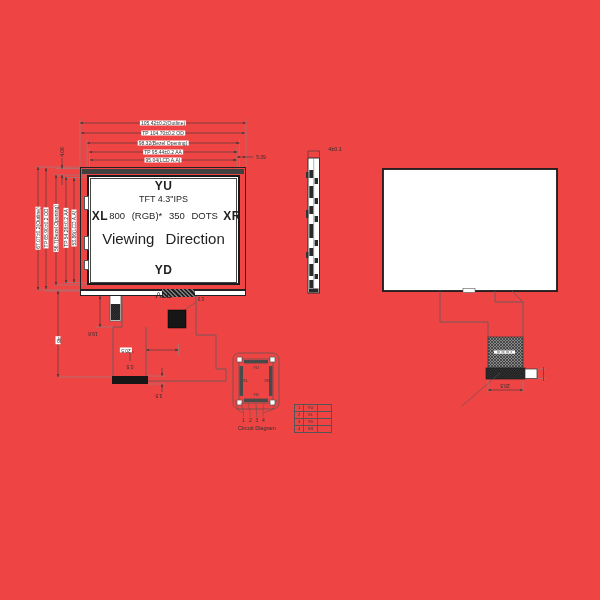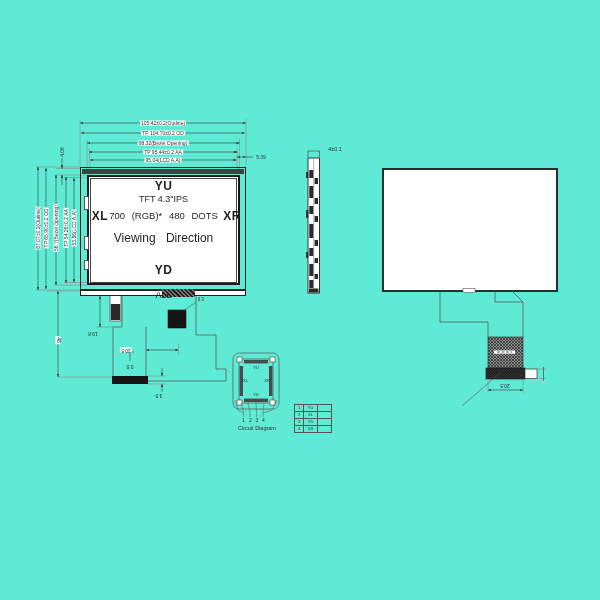--- a/index.html
+++ b/index.html
@@ -1,31 +1,31 @@
 <!DOCTYPE html>
 <html><head>
 <meta charset="utf-8">
 <style>
   html,body{margin:0;padding:0;background:#fff;}
-  .canvas{position:relative;width:600px;height:600px;background:#5eead4;overflow:hidden;
+  .canvas{position:relative;width:600px;height:600px;background:#ef4444;overflow:hidden;
           font-family:"Liberation Sans", sans-serif;color:#2b2b2b;}
   svg.lines{position:absolute;left:0;top:0;width:600px;height:600px;}
   .rect{position:absolute;box-sizing:border-box;}
   .lbl{position:absolute;white-space:nowrap;font-size:5px;line-height:1;color:#2f2f2f;
        background:#fff;padding:0 1px;transform:translate(-50%,-50%);}
   .nobg{background:transparent;}
   .r90{transform:translate(-50%,-50%) rotate(-90deg);}
   .r90cw{transform:translate(-50%,-50%) rotate(90deg);}
   .r180{transform:translate(-50%,-50%) rotate(180deg);}
   .scr{position:absolute;white-space:nowrap;line-height:1;color:#1f1f1f;background:transparent;
        transform:translate(-50%,-50%);}
   .scr.big{font-size:12px;font-weight:700;letter-spacing:.5px;}
   .scr.med{font-size:9.5px;word-spacing:4px;}
   .scr.sm{font-size:9px;}
-  .scr.vw{font-size:12px;word-spacing:7px;}
+  .scr.vw{font-size:15px;word-spacing:7px;}
   .tinylbl{position:absolute;white-space:nowrap;font-size:4px;line-height:1;color:#333;
        transform:translate(-50%,-50%);background:transparent;}
   .cap{font-size:5.5px;}
   table.pintab{position:absolute;left:294px;top:404px;border-collapse:collapse;}
   table.pintab td{border:0.6px solid #555;width:13px;height:6px;padding:0;margin:0;
        font-size:4px;text-align:center;color:#333;line-height:1;}
   table.pintab td.c1{width:8px;}
 </style>
 </head>
 <body>
@@ -186,21 +186,21 @@
   <div class="rect" style="left:89.5px;top:177.5px;width:147px;height:105px;border:0.8px solid #444;"></div>
   <div class="rect" style="left:84px;top:196px;width:5px;height:14px;background:#fff;border:0.5px solid #555;"></div>
   <div class="rect" style="left:84px;top:236px;width:5px;height:14px;background:#fff;border:0.5px solid #555;"></div>
   <div class="rect" style="left:84px;top:260px;width:5px;height:10px;background:#fff;border:0.5px solid #555;"></div>
   <div class="rect" style="left:80px;top:290px;width:166px;height:6px;border:1px solid #222;background:#fff;"></div>
   <div class="rect" style="left:162px;top:289px;width:33px;height:8px;background:repeating-linear-gradient(45deg,#222 0 1.5px,#777 1.5px 3px);"></div>
 
   <div class="scr big" style="left:163.5px;top:186px;">YU</div>
   <div class="scr sm" style="left:163.5px;top:199px;">TFT 4.3"IPS</div>
   <div class="scr big" style="left:100px;top:216px;">XL</div>
-  <div class="scr med" style="left:163.5px;top:216px;">700 (RGB)* 480 DOTS</div>
+  <div class="scr med" style="left:163.5px;top:216px;">800 (RGB)* 350 DOTS</div>
   <div class="scr big" style="left:232px;top:216px;">XR</div>
   <div class="scr vw" style="left:163.5px;top:238px;">Viewing Direction</div>
   <div class="scr sm" style="left:163.5px;top:255px;margin-top:40px;">ALL</div>
   <div class="scr big" style="left:163.5px;top:270px;">YD</div>
 
   <div class="lbl" style="left:163px;top:123px;">105.42±0.2(Outline)</div>
   <div class="lbl" style="left:163px;top:133px;">TP 104.70±0.2 OD</div>
   <div class="lbl" style="left:163px;top:143px;">98.32(Bezel Opening)</div>
   <div class="lbl" style="left:163px;top:152px;">TP 95.44±0.2 AA</div>
   <div class="lbl" style="left:163px;top:160px;">95.04(LCD A.A)</div>

